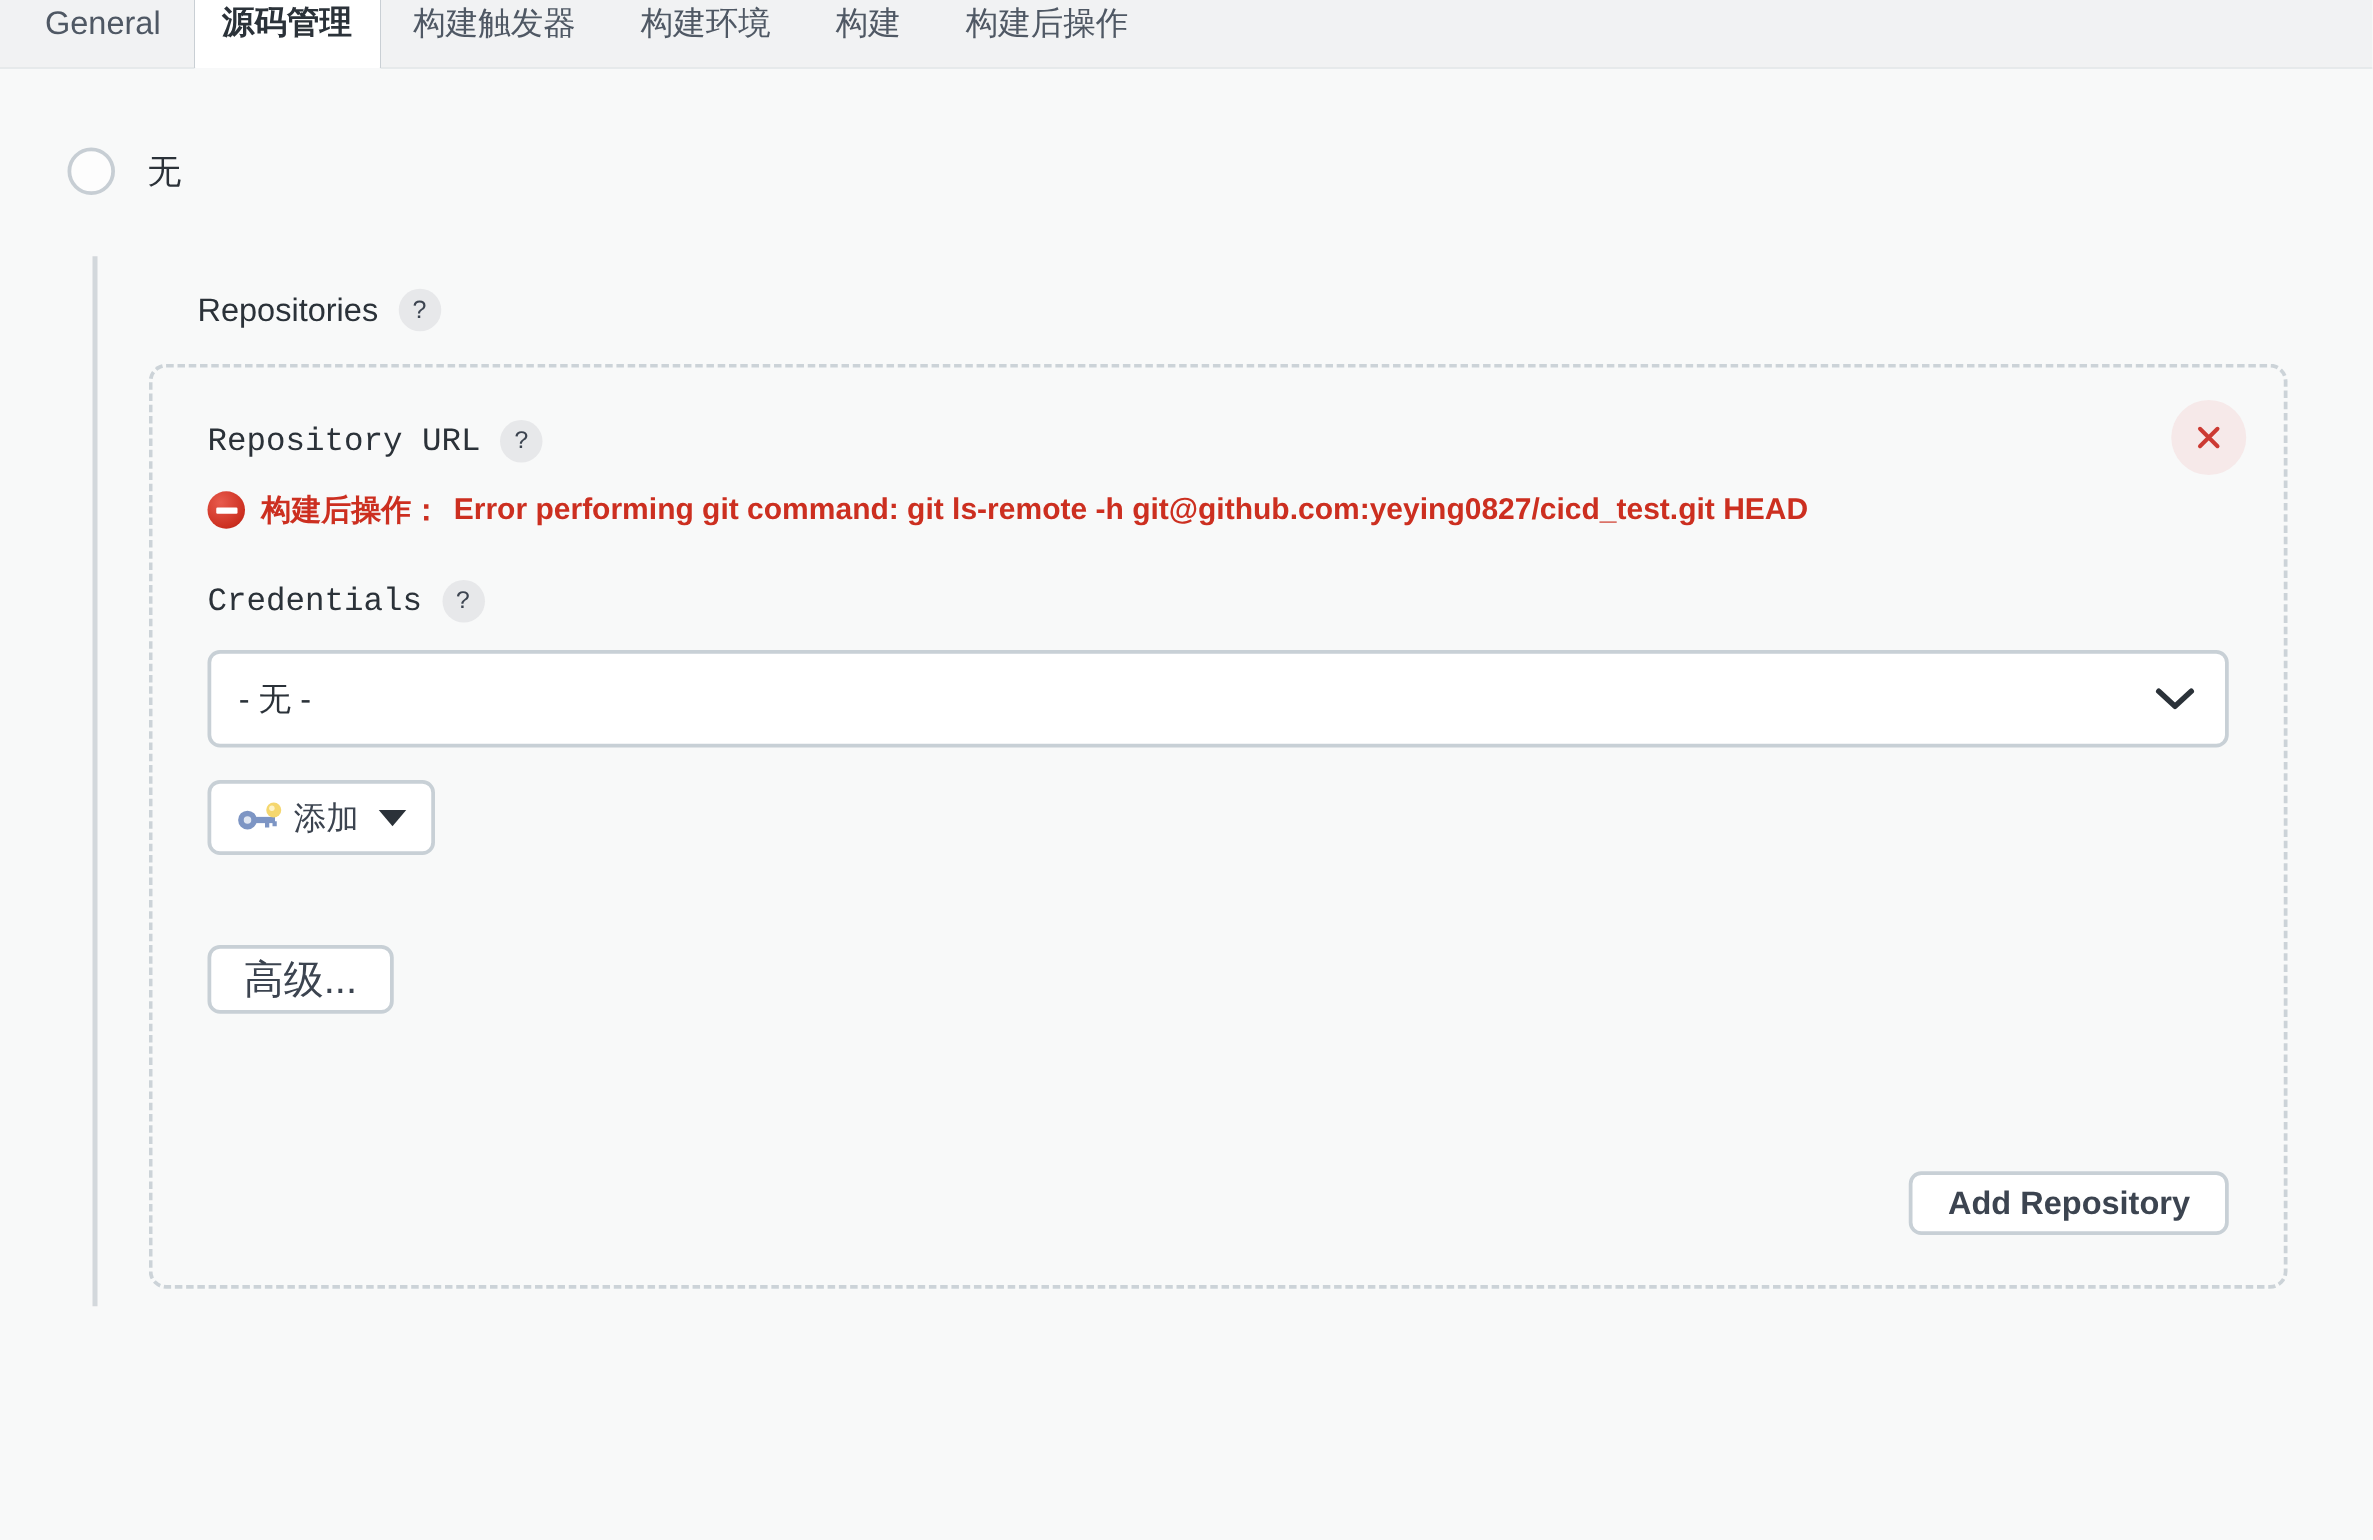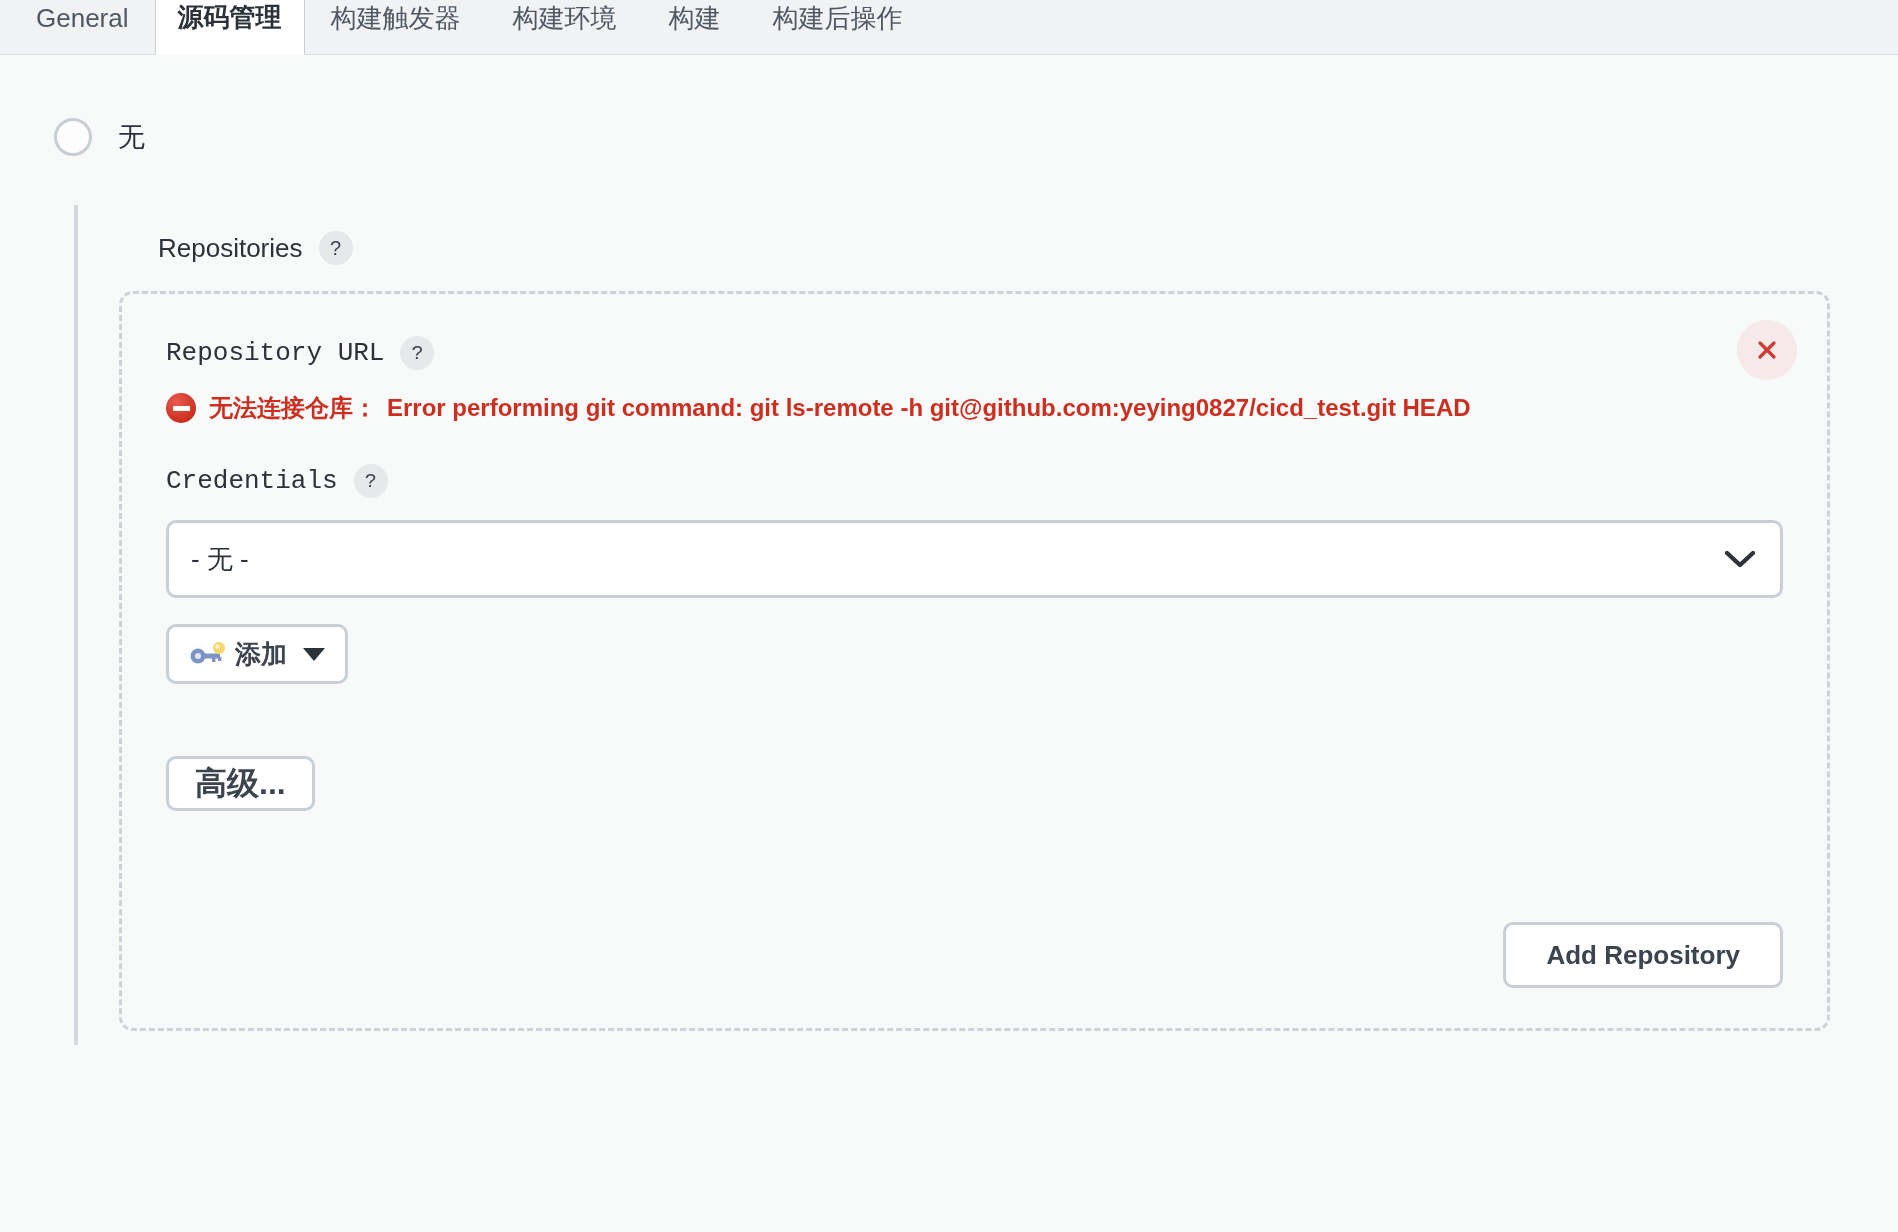--- a/index.html
+++ b/index.html
@@ -219,21 +219,20 @@
   .btn {
     display: inline-flex;
     align-items: center;
     justify-content: center;
     background: #ffffff;
     border: 3px solid #c8d0d6;
     border-radius: 10px;
     color: #3c4450;
     cursor: pointer;
     font-family: "Liberation Sans", "DejaVu Sans", sans-serif;
-    font-weight: bold;
   }
   .btn-add-cred {
     height: 60px;
     padding: 0 20px;
     margin-top: 26px;
     font-size: 26px;
   }
   .btn-add-cred .caret {
     margin-left: 16px;
     width: 0; height: 0;
@@ -247,22 +246,22 @@
     height: 55px;
     padding: 0 26px;
     margin-top: 72px;
     font-size: 32px;
   }
 
   .btn-addrepo {
     position: absolute;
     right: 44px;
     bottom: 40px;
-    height: 66px;
-    padding: 0 40px;
+    height: 51px;
+    padding: 0 28px;
     font-size: 26px;
     font-weight: 700;
     color: #3c4450;
   }
 
   
   .close-btn {
     position: absolute;
     top: 26px; right: 30px;
     width: 60px; height: 60px;
@@ -312,21 +311,21 @@
       </button>
 
       <div class="field-label">
         <span>Repository URL</span>
         <span class="help">?</span>
       </div>
 
 
       <div class="error-line">
         <span class="error-icon"></span>
-        <span class="error-text">无法连接仓库：</span>
+        <span class="error-text">构建后操作：</span>
         <span class="error-text" style="margin-left:10px;">Error performing git command: git ls-remote -h git@github.com:yeying0827/cicd_test.git HEAD</span>
       </div>
 
       <div class="field-label">
         <span>Credentials</span>
         <span class="help">?</span>
       </div>
 
       <div class="select-wrap">
         <div class="select-box">- 无 -</div>

